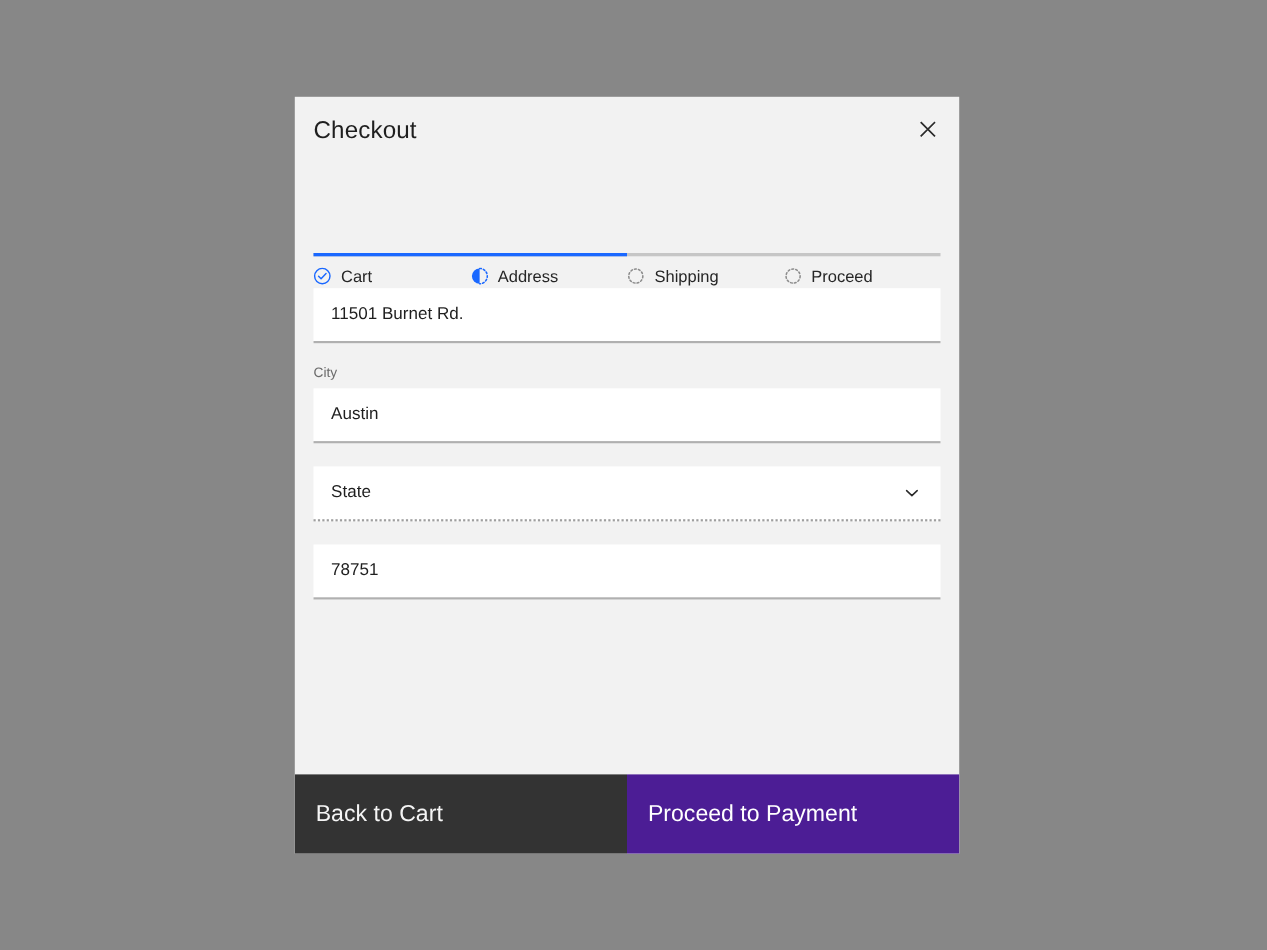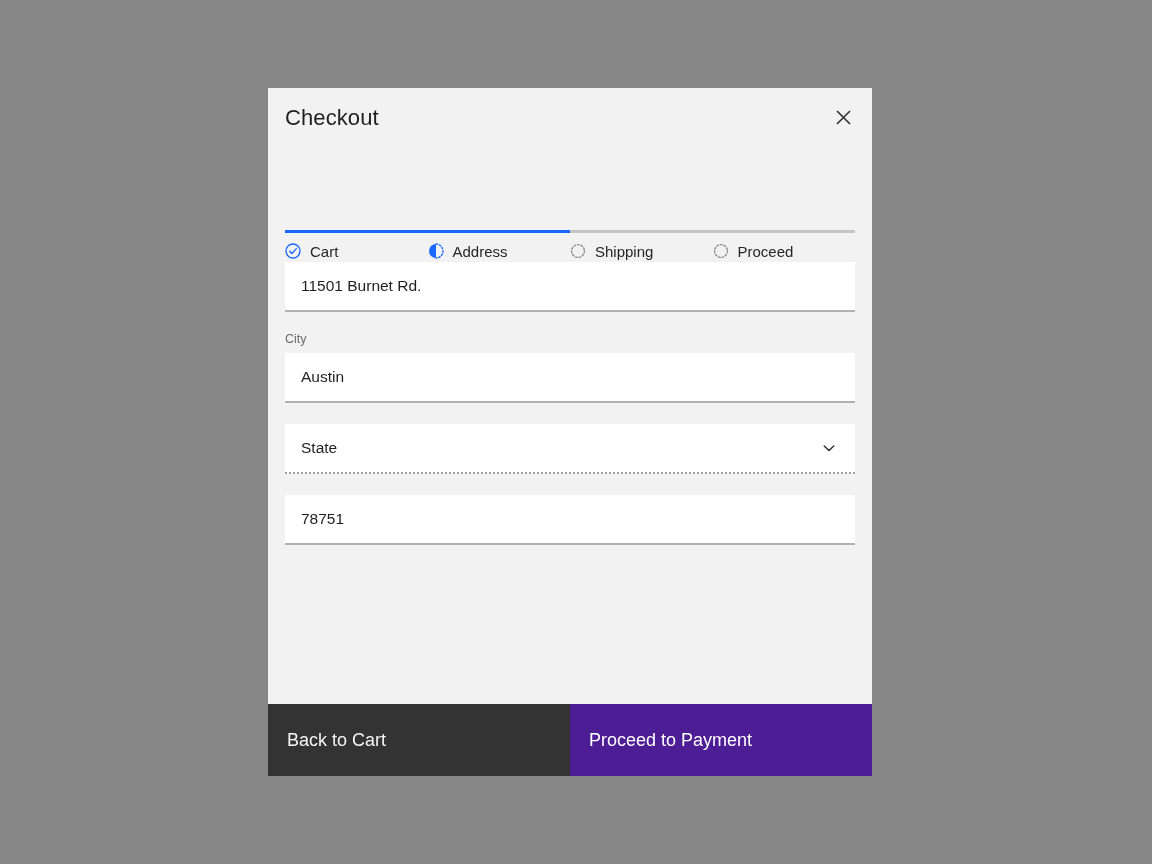--- a/index.html
+++ b/index.html
@@ -163,21 +163,21 @@
     display: flex;
     background: #f2f2f2;
   }
   .footer-button {
     height: 72px;
     display: flex;
     align-items: center;
     border: none;
     padding: 0 0 0 19px;
     font-family: "Liberation Sans", sans-serif;
-    font-size: 18px;
+    font-size: 21px;
     text-align: left;
     cursor: pointer;
     box-sizing: border-box;
   }
   .btn-back {
     width: 341px;
     background: #333333;
     color: #f5f5f5;
   }
   .btn-proceed {

